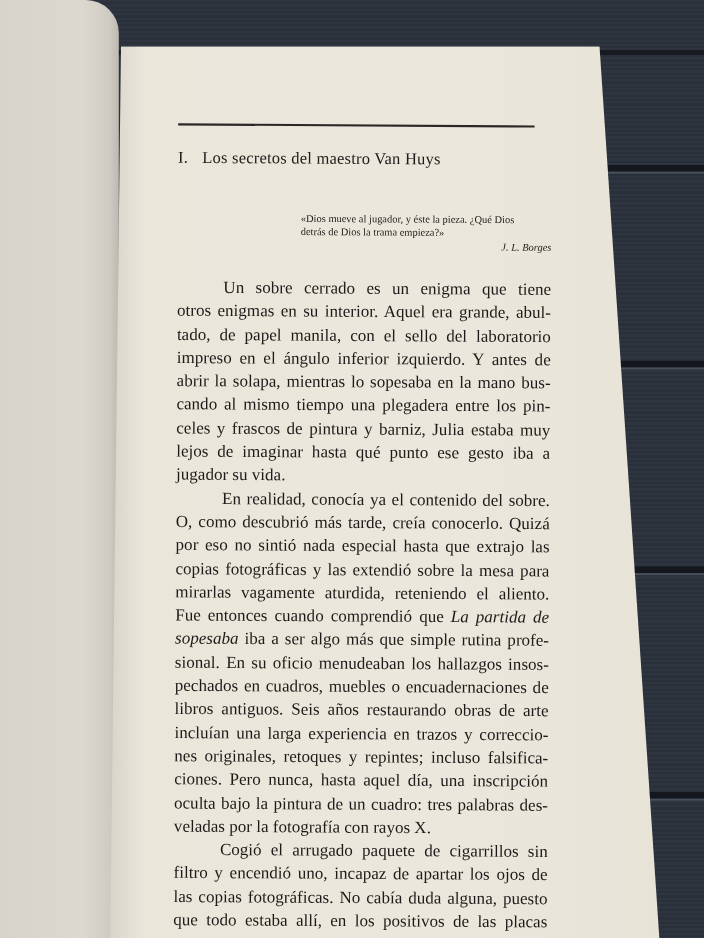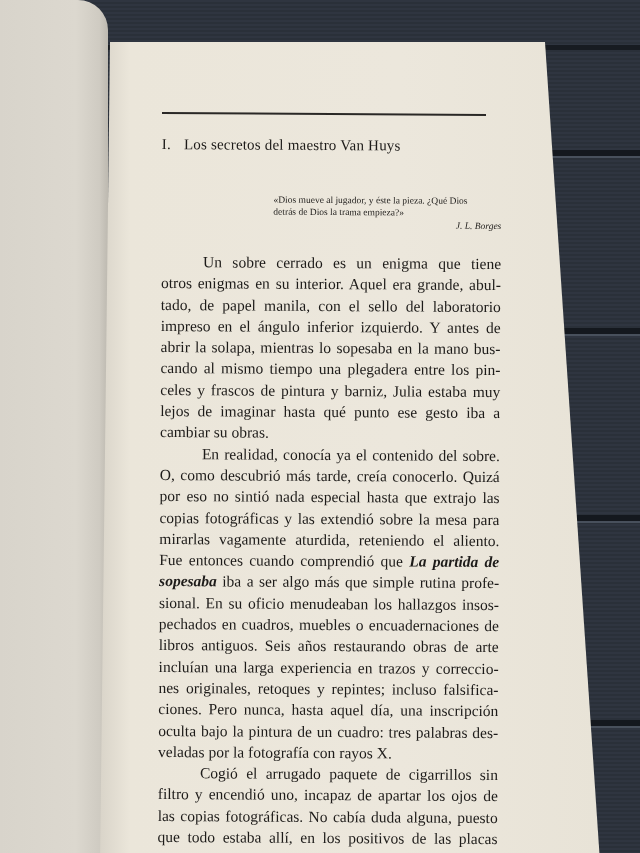--- a/index.html
+++ b/index.html
@@ -46,21 +46,21 @@
     margin-left:112px; margin-top:40px; font-size:9.5px; line-height:12px; width:230px;
   }
   .epigraph .author { text-align:right; font-style:italic; margin-top:1px; padding-right:2px; }
   .body-text {
     margin-top:21px; font-size:15.5px; line-height:21.3px; text-align:justify;
     width:340px;
   }
   .body-text .line { display:block; text-align:justify; text-align-last:justify; white-space:nowrap; }
   .body-text .line.last { text-align-last:left; }
   .body-text .line.indent { padding-left:42px; }
-  em { font-style:italic;font-weight:bold; }
+  em { font-style:italic; }
 </style>
 </head>
 <body>
 
 <div class="bg-slats"></div>
 <div class="slat-gap" style="top:150px;"></div>
 <div class="slat-gap" style="top:328px;"></div>
 <div class="slat-gap" style="top:515px;"></div>
 <div class="slat-gap" style="top:720px;"></div>
 
@@ -83,21 +83,21 @@
 
   <div class="body-text" id="body-text">
       <span class="line indent"><span>Un sobre cerrado es un enigma que tiene</span></span>
       <span class="line"><span>otros enigmas en su interior. Aquel era grande, abul-</span></span>
       <span class="line"><span>tado, de papel manila, con el sello del laboratorio</span></span>
       <span class="line"><span>impreso en el ángulo inferior izquierdo. Y antes de</span></span>
       <span class="line"><span>abrir la solapa, mientras lo sopesaba en la mano bus-</span></span>
       <span class="line"><span>cando al mismo tiempo una plegadera entre los pin-</span></span>
       <span class="line"><span>celes y frascos de pintura y barniz, Julia estaba muy</span></span>
       <span class="line"><span>lejos de imaginar hasta qué punto ese gesto iba a</span></span>
-      <span class="line last"><span>cambiar su obras.</span></span>
+      <span class="line last"><span>jugador su vida.</span></span>
       <span class="line indent"><span>En realidad, conocía ya el contenido del sobre.</span></span>
       <span class="line"><span>O, como descubrió más tarde, creía conocerlo. Quizá</span></span>
       <span class="line"><span>por eso no sintió nada especial hasta que extrajo las</span></span>
       <span class="line"><span>copias fotográficas y las extendió sobre la mesa para</span></span>
       <span class="line"><span>mirarlas vagamente aturdida, reteniendo el aliento.</span></span>
       <span class="line"><span>Fue entonces cuando comprendió que </span><em>La partida de</em></span>
       <span class="line"><em>sopesaba</em><span> iba a ser algo más que simple rutina profe-</span></span>
       <span class="line"><span>sional. En su oficio menudeaban los hallazgos insos-</span></span>
       <span class="line"><span>pechados en cuadros, muebles o encuadernaciones de</span></span>
       <span class="line"><span>libros antiguos. Seis años restaurando obras de arte</span></span>

